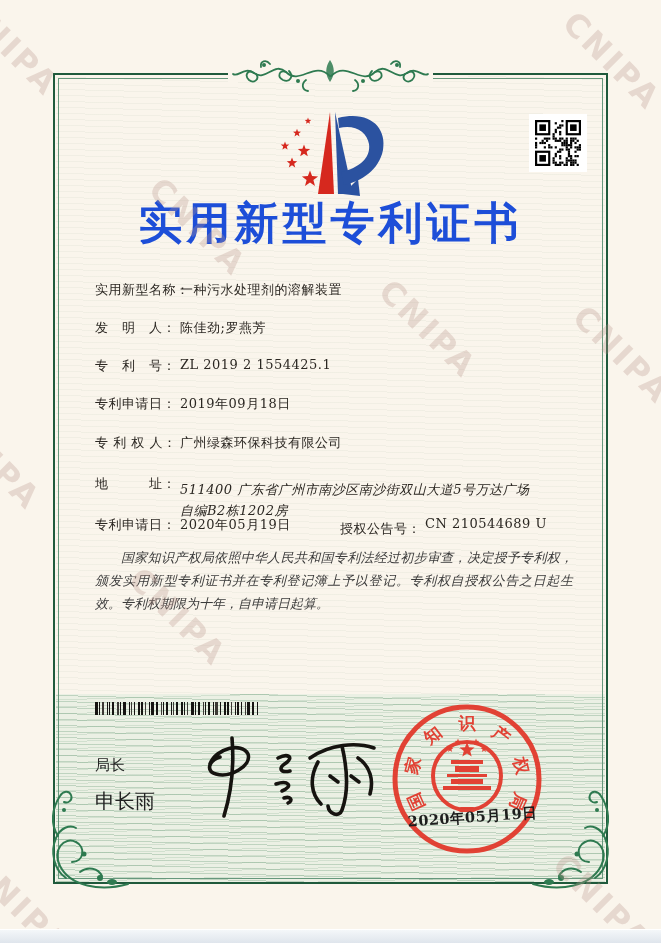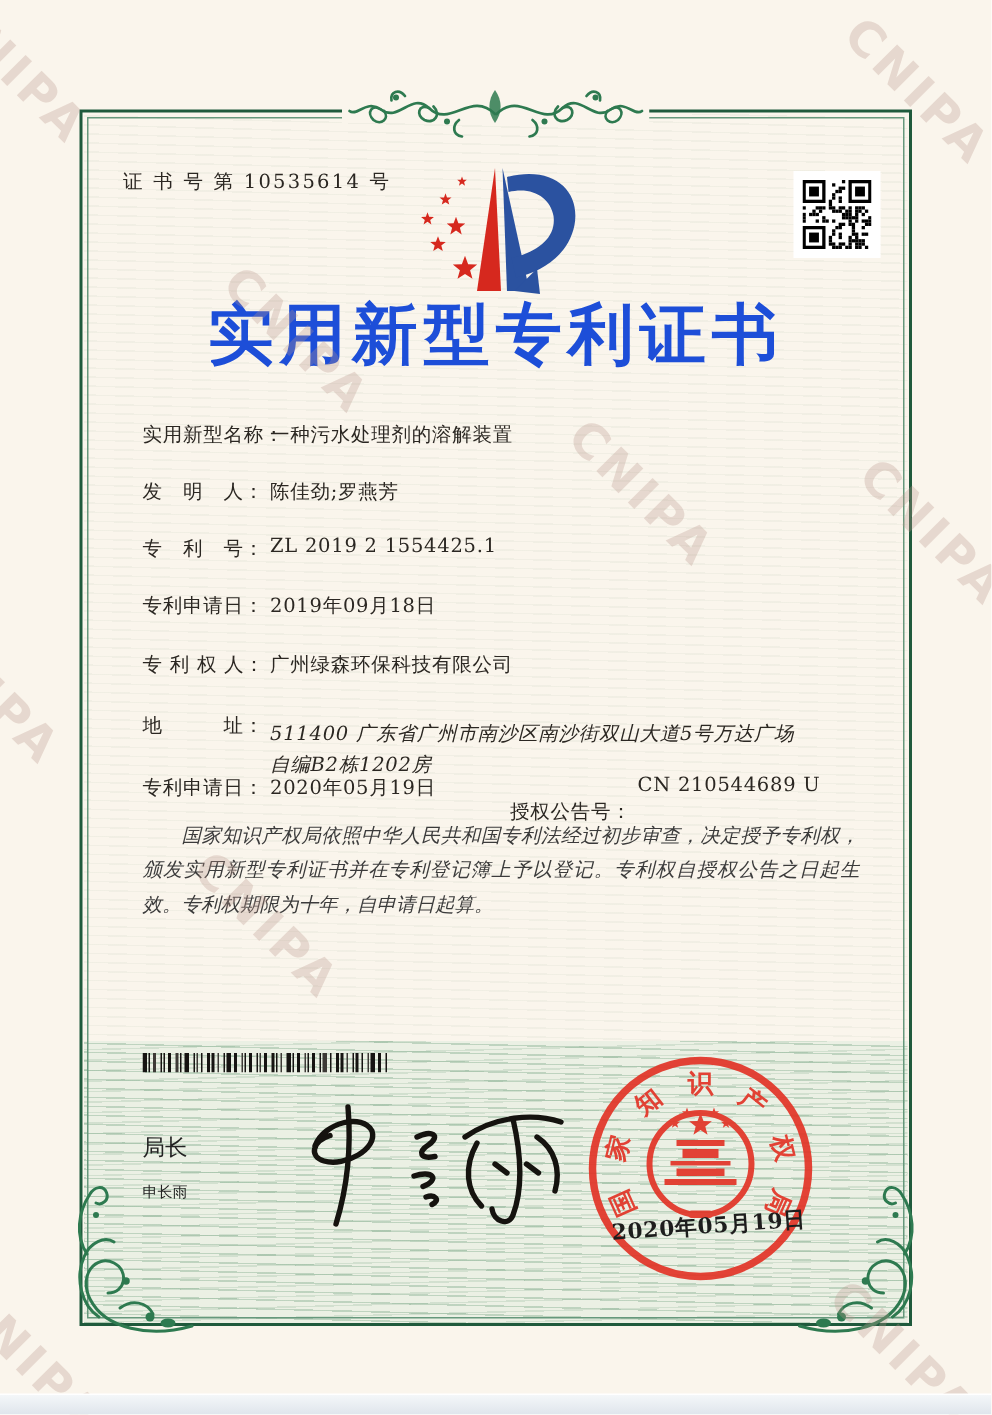--- a/index.html
+++ b/index.html
@@ -53,37 +53,37 @@
       display:flex;align-items:center;justify-content:center;}
   .title{
     position:absolute;left:0;top:194px;width:100%;text-align:center;
     font-size:44px;font-weight:bold;letter-spacing:4px;color:#1d4ed8;z-index:4;
   }
   
   .frow{position:absolute;left:95px;width:490px;font-size:13px;z-index:4;}
   .frow .lb{position:absolute;left:0;top:0;letter-spacing:0.5px;white-space:nowrap;}
   .frow .vl{position:absolute;left:85px;top:0;white-space:nowrap;letter-spacing:0.5px;}
   .frow .vl2{position:absolute;left:85px;top:4px;width:395px;line-height:21px;letter-spacing:0.5px;font-style:italic;}
-  .frow .lb2{position:absolute;left:245px;top:16px;white-space:nowrap;letter-spacing:0.5px;text-align:center;}
+  .frow .lb2{position:absolute;left:245px;top:4px;white-space:nowrap;letter-spacing:0.5px;text-align:center;}
   .frow .vr2{position:absolute;left:330px;top:0;white-space:nowrap;letter-spacing:0.5px;}
   
   .legal{
     position:absolute;left:95px;top:547px;width:478px;z-index:4;
     font-size:13px;line-height:22.8px;text-align:justify;color:#3b3b3b;
     font-style:italic;
   }
   .legal p{margin:0;text-indent:2em;}
   
   .barcode{position:absolute;left:95px;top:702px;width:172px;height:13px;overflow:hidden;
     display:flex;align-items:stretch;z-index:4;}
   .barcode i{display:block;height:100%;}
   
   .sig-title{position:absolute;left:95px;top:756px;font-size:15px;z-index:4;
     font-family:"DejaVu Sans","Liberation Sans",sans-serif;color:#222;}
-  .sig-name{position:absolute;left:95px;top:788px;font-size:10px;z-index:4;
+  .sig-name{position:absolute;left:95px;top:788px;font-size:20px;z-index:4;
     font-family:Liberation Serif, serif;color:#222;}
   .sig-hand{position:absolute;left:188px;top:732px;z-index:4;}
   
   .seal{position:absolute;left:382px;top:694px;z-index:5;}
   .seal-date{
     position:absolute;left:400px;top:808px;width:145px;text-align:center;z-index:5;
     font-size:14.5px;font-weight:bold;color:#1d1d1d;letter-spacing:0.5px;
     transform:rotate(-4deg);
   }
   
@@ -150,21 +150,20 @@
       <path d="M26,98 C14,90 10,72 16,58 C20,48 30,44 36,48"></path>
       <path d="M18,56 C10,44 12,28 20,16 c3,-5 9,-6 11,-1 c2,5 -3,9 -7,7"></path>
       <path d="M40,92 c8,-6 18,-4 22,4"></path>
       <circle cx="60" cy="98" r="3" fill="#2e7a50" stroke="none"></circle>
       <circle cx="44" cy="74" r="2.5" fill="#2e7a50" stroke="none"></circle>
       <ellipse cx="72" cy="102" rx="5" ry="3" fill="#2e7a50" stroke="none"></ellipse>
       <circle cx="24" cy="30" r="2" fill="#2e7a50" stroke="none"></circle>
     </g>
   </svg>
 
-  <div class="cert-no">证 书 号 第 10535614 号</div>
 
   <svg class="logo" width="112" height="92" viewBox="0 0 112 92">
     <polygon points="53,6 41,88 57,88" fill="#d6281e"></polygon>
     <polygon points="58,6 61,88 76,88" fill="#2b52a0"></polygon>
     <path d="M61,12 C93,4 110,22 106,44 C102,64 85,75 67,79 L64,66 C82,62 94,52 92,38 C90,26 78,18 62,22 Z" fill="#2b52a0"></path>
     <polygon points="66,88 81,73 83,90" fill="#2b52a0"></polygon>
     <g id="logo-stars" fill="#d6281e">
         <polygon points="33.0,64.5 35.1,70.1 41.1,70.4 36.4,74.1 38.0,79.9 33.0,76.6 28.0,79.9 29.6,74.1 24.9,70.4 30.9,70.1"></polygon>
         <polygon points="15.0,51.5 16.4,55.1 20.2,55.3 17.2,57.7 18.2,61.4 15.0,59.3 11.8,61.4 12.8,57.7 9.8,55.3 13.6,55.1"></polygon>
         <polygon points="27.0,38.5 28.6,42.8 33.2,43.0 29.6,45.8 30.8,50.3 27.0,47.7 23.2,50.3 24.4,45.8 20.8,43.0 25.4,42.8"></polygon>

